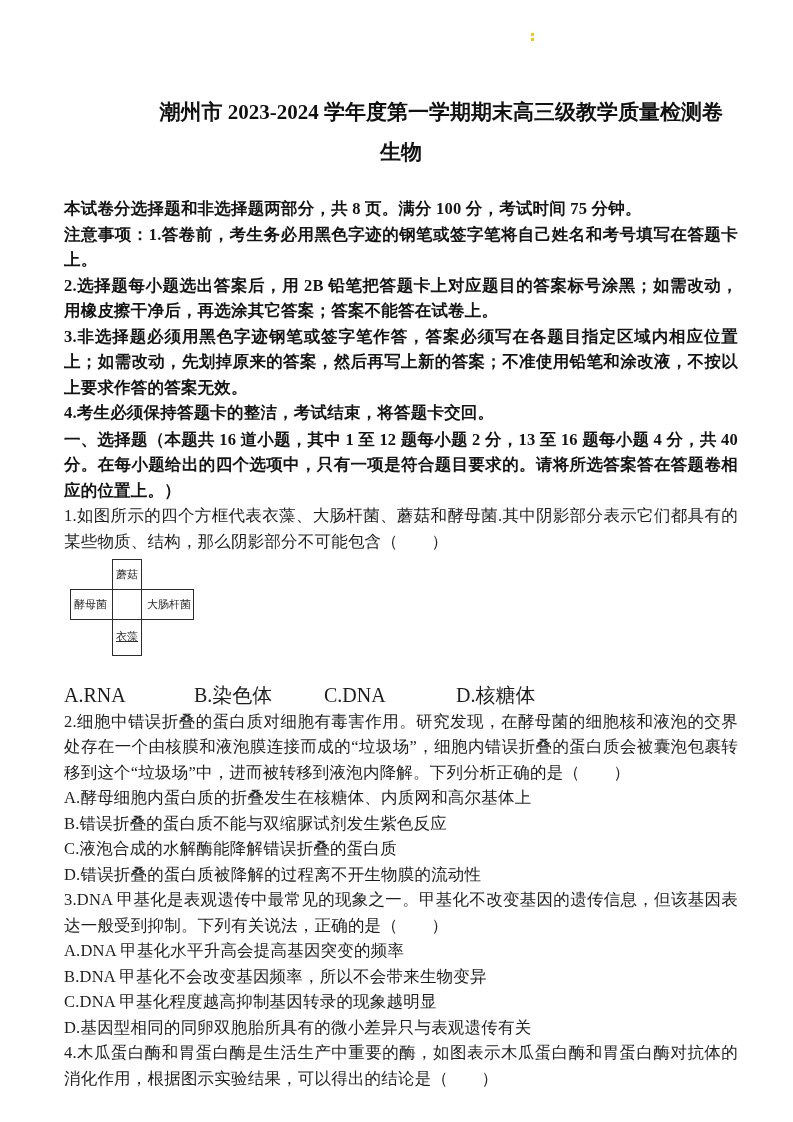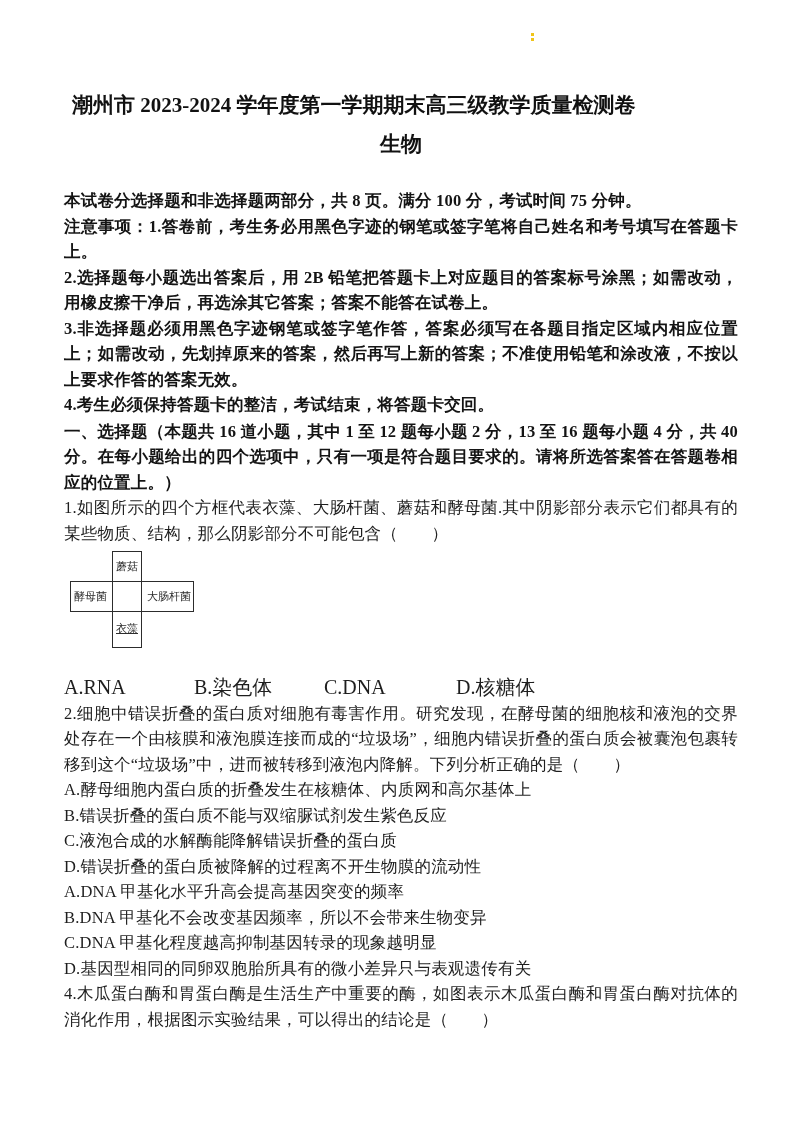--- a/index.html
+++ b/index.html
@@ -11,21 +11,21 @@
     position: relative;
     overflow: hidden;
   }
   .content {
     position: absolute;
     left: 64px; top: 84px;
     width: 674px;
   }
   .title {
     font-size: 21px; font-weight: bold;
-    text-align: left; margin: 8px; line-height: 26px;
+    text-align: right; margin: 15px; line-height: 26px;
     color: #111;
   }
   .subtitle {
     font-size: 21px; font-weight: bold;
     text-align: center; margin: 14px 0 0 0; line-height: 24px;
     color: #111;
   }
   p {
     margin: 0;
     font-size: 16.5px;
@@ -111,20 +111,21 @@
     <span class="opt-c">C.DNA</span>
     <span class="opt-d">D.核糖体</span>
   </div>
 
   <p>2.细胞中错误折叠的蛋白质对细胞有毒害作用。研究发现，在酵母菌的细胞核和液泡的交界处存在一个由核膜和液泡膜连接而成的“垃圾场”，细胞内错误折叠的蛋白质会被囊泡包裹转移到这个“垃圾场”中，进而被转移到液泡内降解。下列分析正确的是（　　）</p>
   <p>A.酵母细胞内蛋白质的折叠发生在核糖体、内质网和高尔基体上</p>
   <p>B.错误折叠的蛋白质不能与双缩脲试剂发生紫色反应</p>
   <p>C.液泡合成的水解酶能降解错误折叠的蛋白质</p>
   <p>D.错误折叠的蛋白质被降解的过程离不开生物膜的流动性</p>
 
+  <p>3.DNA 甲基化是表观遗传中最常见的现象之一。甲基化不改变基因的遗传信息，但该基因表达一般受到抑制。下列有关说法，正确的是（　　）</p>
   <p>A.DNA 甲基化水平升高会提高基因突变的频率</p>
   <p>B.DNA 甲基化不会改变基因频率，所以不会带来生物变异</p>
   <p>C.DNA 甲基化程度越高抑制基因转录的现象越明显</p>
   <p>D.基因型相同的同卵双胞胎所具有的微小差异只与表观遗传有关</p>
 
   <p>4.木瓜蛋白酶和胃蛋白酶是生活生产中重要的酶，如图表示木瓜蛋白酶和胃蛋白酶对抗体的消化作用，根据图示实验结果，可以得出的结论是（　　）</p>
 
 </div>
 
 </body></html>

